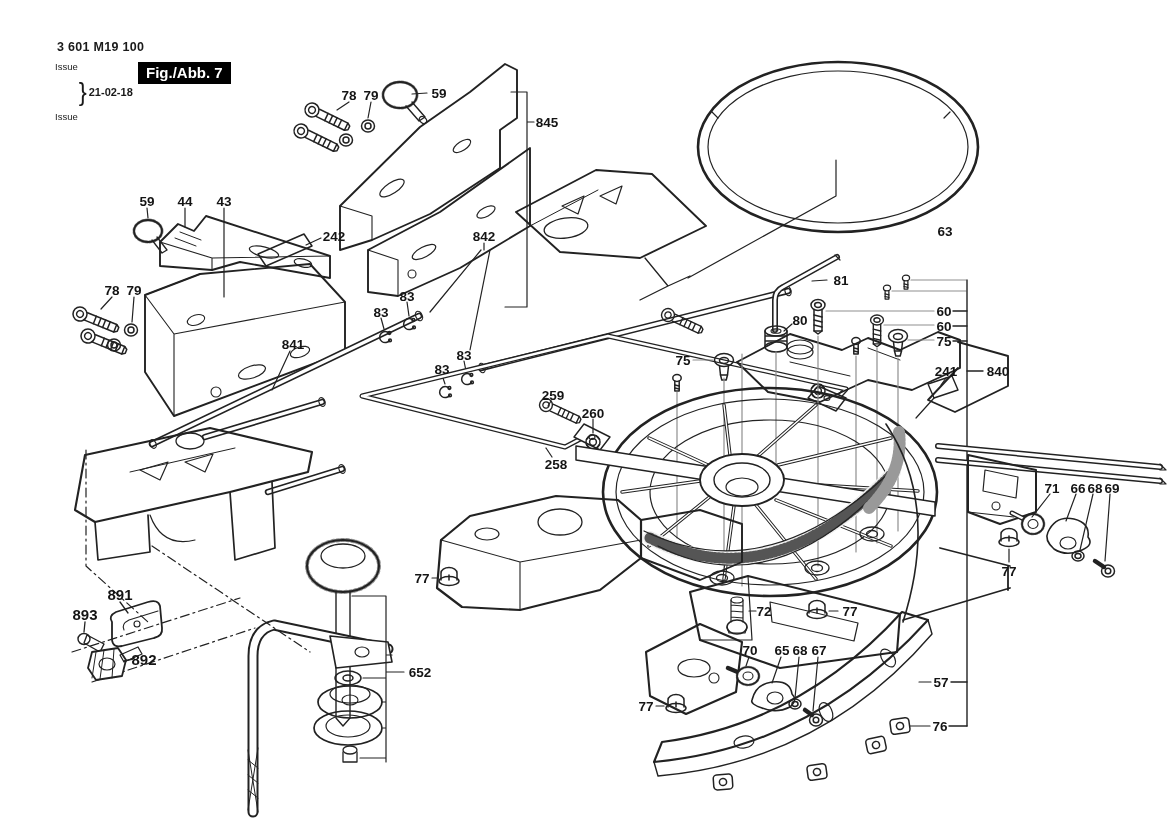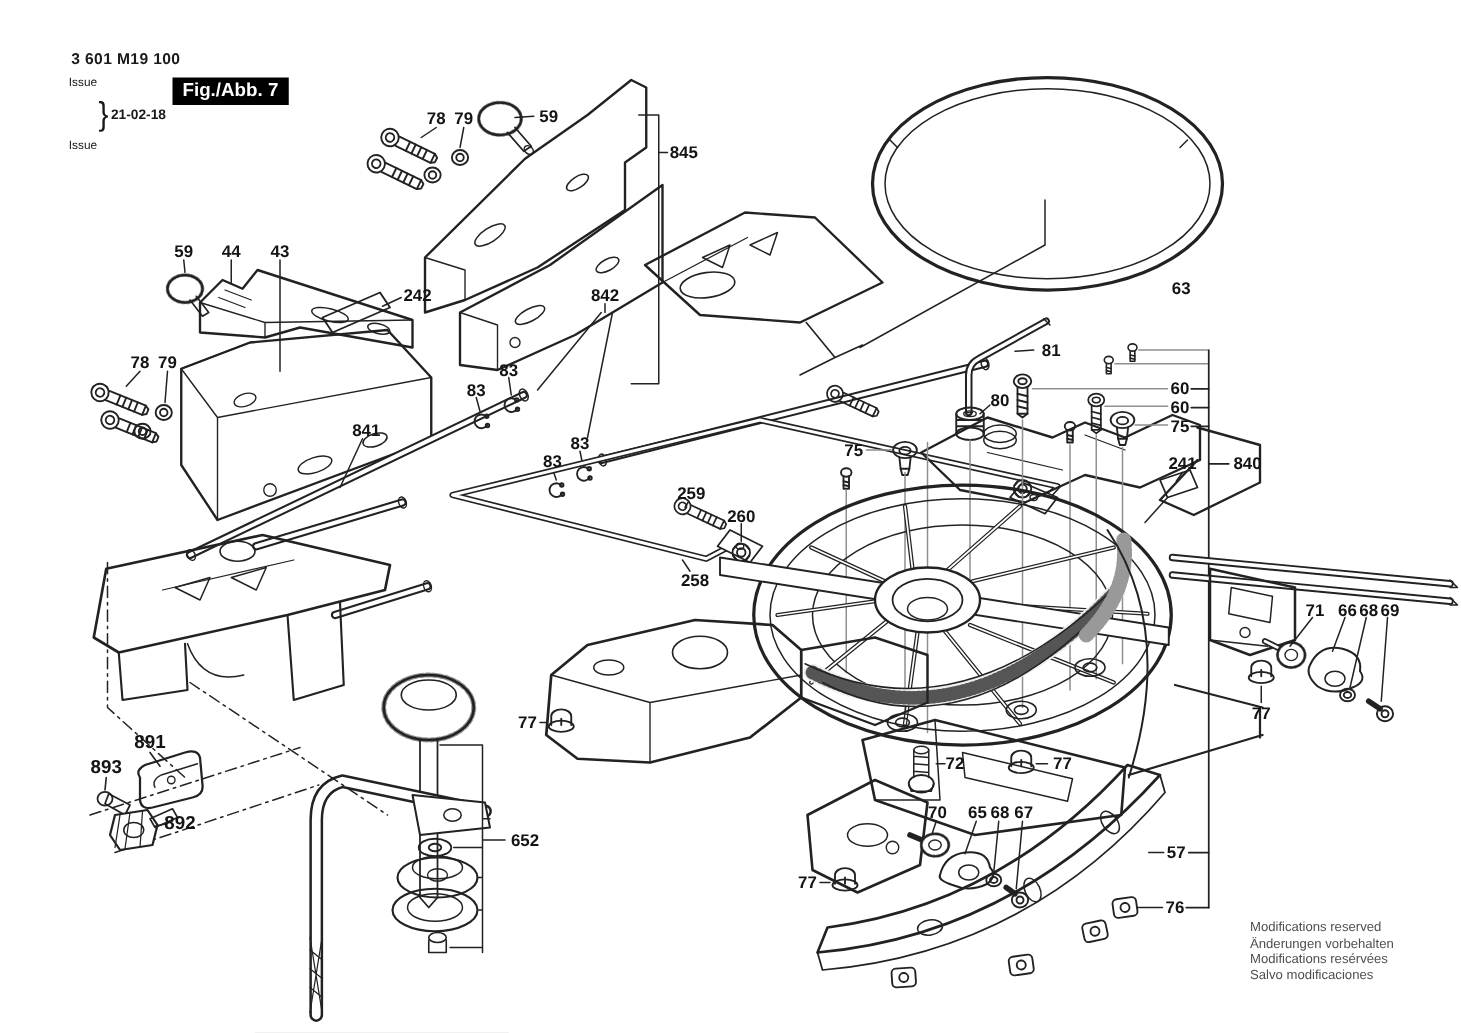--- a/index.html
+++ b/index.html
@@ -29,26 +29,20 @@
   <div class="issue-row">
     <div class="issue-col">
       <span>Issue</span>
       <span>Issue</span>
     </div>
     <span class="brace">}</span>
     <span class="idate">21-02-18</span>
   </div>
   <div class="fig-badge">Fig./Abb. 7</div>
 
-  <div class="footer">
-    <div>Modifications reserved</div>
-    <div>Änderungen vorbehalten</div>
-    <div>Modifications resérvées</div>
-    <div>Salvo modificaciones</div>
-  </div>
 
   <svg width="1169" height="826" viewBox="0 0 1169 826">
     <defs>
       <g id="capnut">
         <path d="M-8,2 L-8,-5 A8,5.5 0 0 1 8,-5 L8,2"></path>
         <ellipse cx="0" cy="3" rx="10" ry="4.5"></ellipse>
         <line x1="0" y1="-3" x2="0" y2="2"></line>
       </g>
       <g id="sqnut">
         <rect x="-9.5" y="-7.5" width="19" height="15" rx="3.5"></rect>

